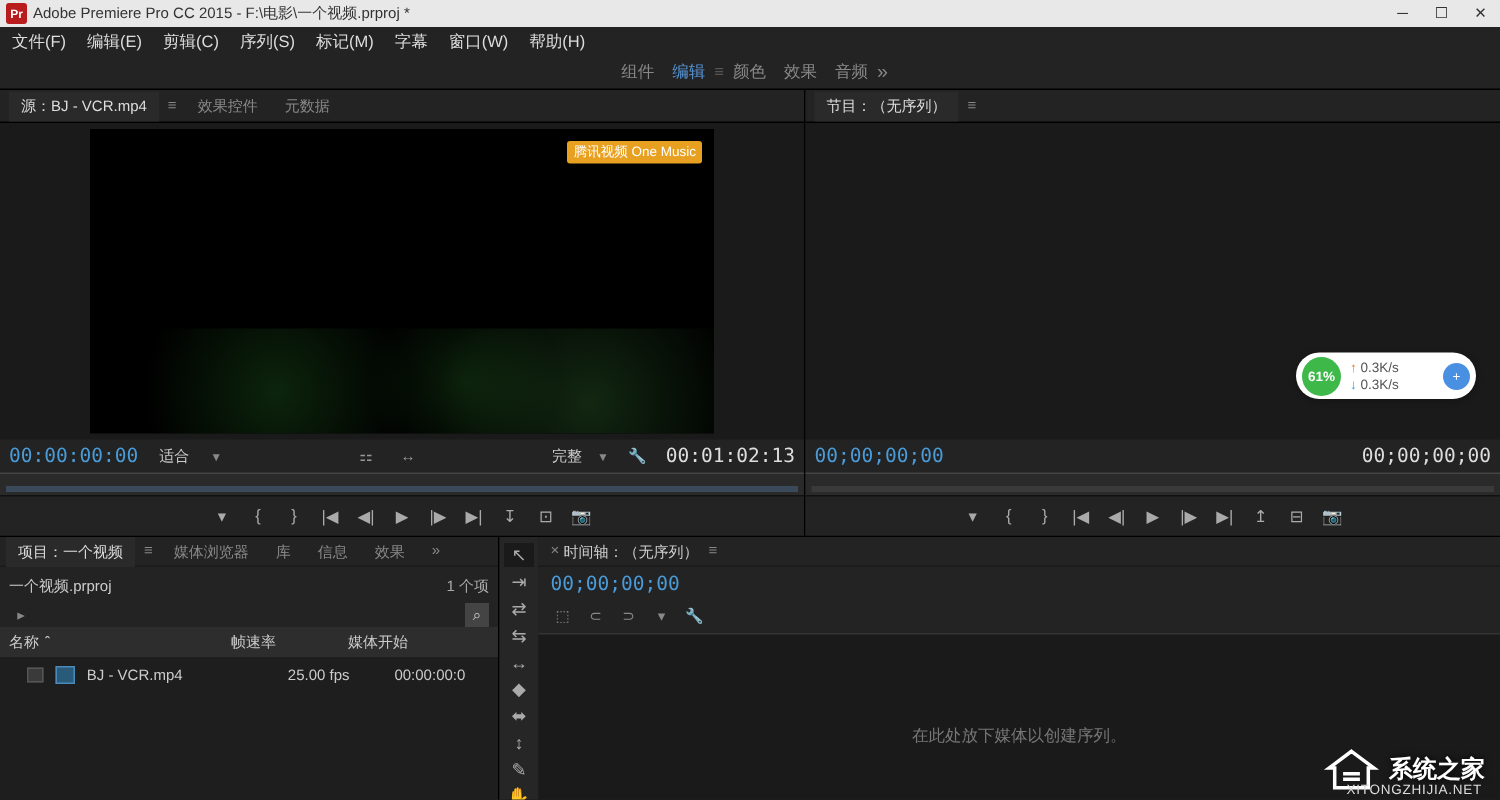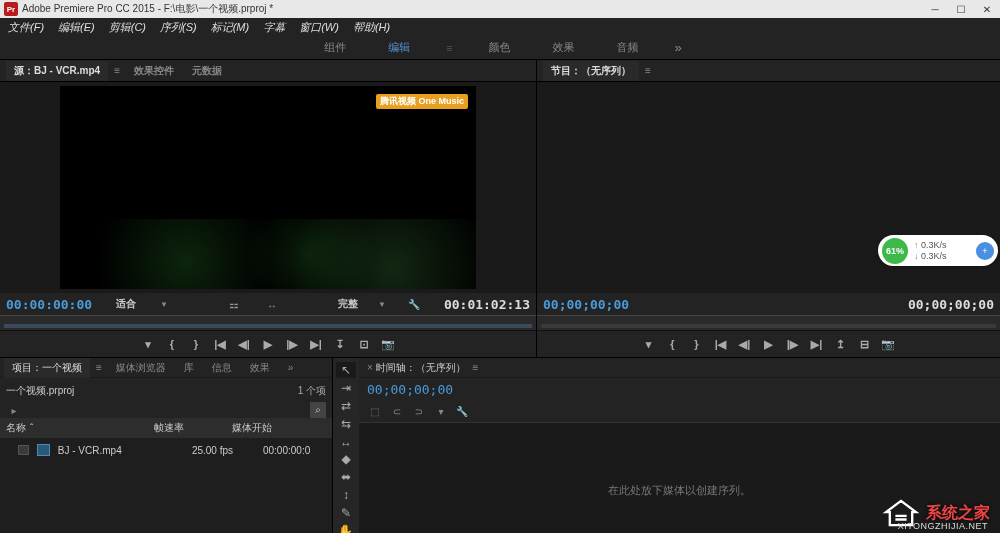--- a/index.html
+++ b/index.html
@@ -6,48 +6,48 @@
 body { background: #1a1a1a; color: #ccc; font-size: 11px; width: 1000px; height: 533px; overflow: hidden; position: relative; }
 
 
 .title-bar { height: 18px; background: #e8e8e8; display: flex; align-items: center; padding: 0 4px; color: #333; font-size: 10px; }
 .app-icon { width: 14px; height: 14px; background: #b91c1c; margin-right: 4px; border-radius: 2px; display: flex; align-items: center; justify-content: center; color: #fff; font-size: 8px; font-weight: bold; }
 .win-controls { margin-left: auto; display: flex; gap: 8px; }
 .win-btn { width: 18px; height: 14px; display: flex; align-items: center; justify-content: center; cursor: pointer; }
 
 
 .menu-bar { height: 18px; background: #232323; display: flex; align-items: center; padding: 0 8px; gap: 14px; font-size: 11px; }
-.menu-item { color: #ddd; cursor: pointer; font-style: italic; }
-
-
-.workspace-bar { height: 24px; background: #232323; display: flex; align-items: center; justify-content: center; gap: 30px; font-size: 11px; border-bottom: 1px solid #000; }
+.menu-item { color: #ddd; cursor: pointer; }
+
+
+.workspace-bar { height: 24px; background: #232323; display: flex; align-items: center; justify-content: center; font-size: 11px; border-bottom: 1px solid #000; }
 .ws-item { color: #888; cursor: pointer; padding: 2px 6px; }
 .ws-item.active { color: #5794d6; }
 .ws-sep { color: #555; }
 .ws-dropdown { color: #888; font-size: 13px; }
 
 
-.main { display: flex; height: 297px; font-weight: bold; }
+.main { display: flex; height: 297px; }
 .left-col { width: 537px; display: flex; flex-direction: column; border-right: 1px solid #000; }
 .right-col { flex: 1; display: flex; flex-direction: column; }
 
 
 .panel-tabs { height: 22px; background: #232323; display: flex; align-items: center; gap: 2px; padding: 0 6px; border-bottom: 1px solid #000; font-size: 10px; }
 .tab { color: #888; padding: 3px 8px; cursor: pointer; }
 .tab.active { color: #ddd; background: #2a2a2a; }
 .tab-menu { color: #888; padding: 0 4px; }
 
 
 .monitor { flex: 1; background: #1a1a1a; display: flex; flex-direction: column; }
 .video-area { flex: 1; background: #000; margin: 4px 60px 4px 60px; position: relative; overflow: hidden; }
 .watermark { position: absolute; top: 8px; right: 8px; background: #e8a020; color: #fff; font-size: 9px; padding: 1px 4px; border-radius: 2px; }
 .crowd { position: absolute; bottom: 0; left: 0; right: 0; height: 70px; background: radial-gradient(circle at 30% 60%, rgba(40,120,40,0.3) 0%, transparent 30%), radial-gradient(circle at 60% 50%, rgba(40,120,40,0.25) 0%, transparent 25%), radial-gradient(circle at 80% 70%, rgba(60,130,60,0.3) 0%, transparent 30%); }
 
 
-.transport-row { height: 22px; background: #232323; display: flex; align-items: center; padding: 0 6px; gap: 20px; font-size: 10px; }
+.transport-row { height: 22px; background: #232323; display: flex; align-items: center; padding: 0 6px; gap: 10px; font-size: 10px; }
 .timecode { color: #4a9bd8; font-family: monospace; font-size: 13px; }
 .timecode.white { color: #ddd; }
 .fit-select { color: #ccc; padding: 0 4px; }
 .select-arrow { color: #888; font-size: 8px; }
 .spacer { flex: 1; }
 .quality-select { color: #ccc; }
 .icon-btn { width: 18px; height: 18px; display: flex; align-items: center; justify-content: center; color: #999; cursor: pointer; }
 
 
 .ruler { height: 16px; background: #2a2a2a; border-top: 1px solid #444; border-bottom: 1px solid #111; position: relative; }
@@ -86,27 +86,27 @@
 .tool-btn { width: 20px; height: 20px; display: flex; align-items: center; justify-content: center; color: #aaa; cursor: pointer; font-size: 12px; }
 .tool-btn.sel { background: #1a1a1a; }
 
 .tl-header { height: 20px; display: flex; align-items: center; padding: 0 8px; font-size: 10px; border-bottom: 1px solid #1a1a1a; }
 .tl-time-row { height: 22px; display: flex; align-items: center; padding: 0 8px; }
 .tl-timecode { color: #4a9bd8; font-family: monospace; font-size: 13px; }
 .tl-tools { height: 22px; display: flex; align-items: center; padding: 0 8px; gap: 6px; }
 .tl-canvas { flex: 1; background: #1a1a1a; display: flex; align-items: center; justify-content: center; color: #777; font-size: 11px; border-top: 1px solid #333; }
 
 
-.net-indicator { position: absolute; top: 235px; right: 2px; width: 120px; height: 31px; background: #fff; border-radius: 16px; display: flex; align-items: center; padding: 12px 4px; gap: 6px; font-size: 9px; color: #555; box-shadow: 0 1px 4px rgba(0,0,0,0.3); }
+.net-indicator { position: absolute; top: 235px; right: 16px; width: 120px; height: 31px; background: #fff; border-radius: 16px; display: flex; align-items: center; padding: 12px 4px; gap: 6px; font-size: 9px; color: #555; box-shadow: 0 1px 4px rgba(0,0,0,0.3); }
 .net-circle { width: 26px; height: 26px; background: #3fb84a; border-radius: 50%; display: flex; align-items: center; justify-content: center; color: #fff; font-size: 9px; font-weight: bold; }
 .net-speeds { display: flex; flex-direction: column; line-height: 1.2; }
 .net-plus { width: 18px; height: 18px; background: #4a90e2; border-radius: 50%; display: flex; align-items: center; justify-content: center; color: #fff; margin-left: auto; }
 
 
-.footer-wm { position: absolute; bottom: 6px; right: 10px; color: #ef4444; font-size: 16px; font-weight: bold; display: flex; align-items: center; gap: 6px; text-shadow: 0 0 4px #000; }
+.footer-wm { position: absolute; bottom: 6px; right: 10px; color: #ffffff; font-size: 16px; font-weight: bold; display: flex; align-items: center; gap: 6px; text-shadow: 0 0 4px #000; }
 .footer-wm .house { width: 38px; height: 28px; }
 .footer-sub { position: absolute; bottom: 2px; right: 12px; color: #ddd; font-size: 9px; letter-spacing: 0.5px; }
 
 svg { display: block; }
 </style>
 </head>
 <body>
 
 <div class="title-bar">
   <div class="app-icon">Pr</div>

